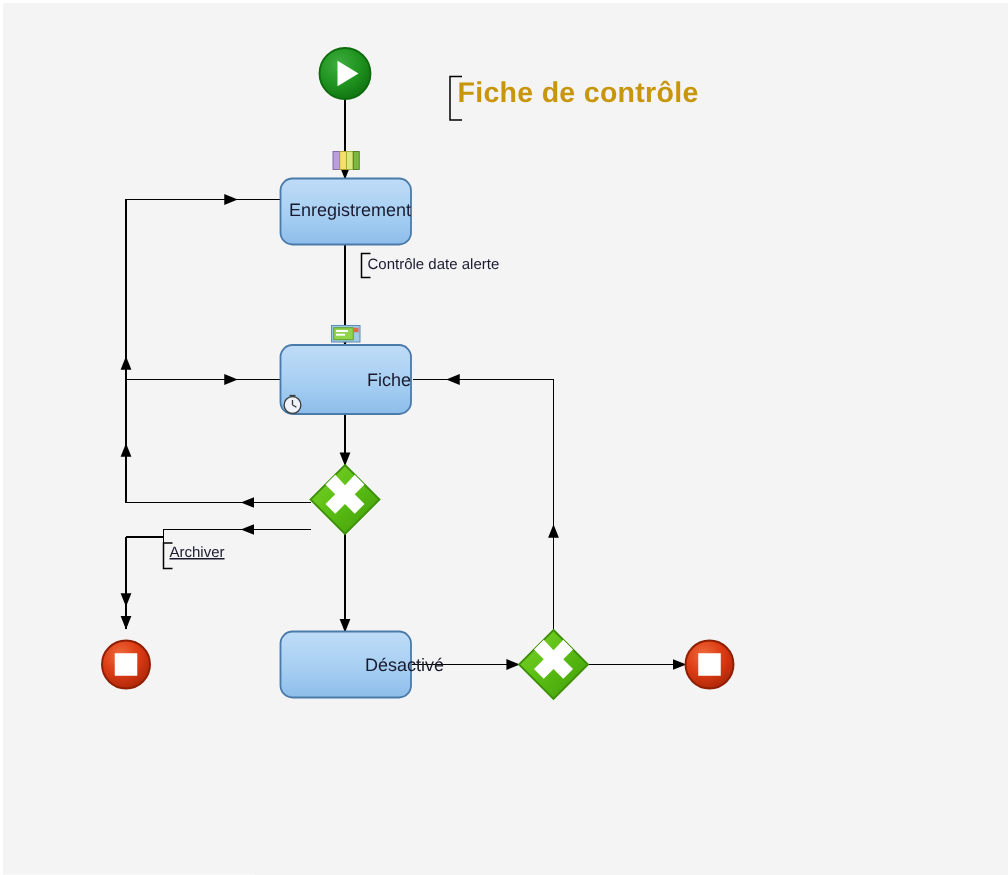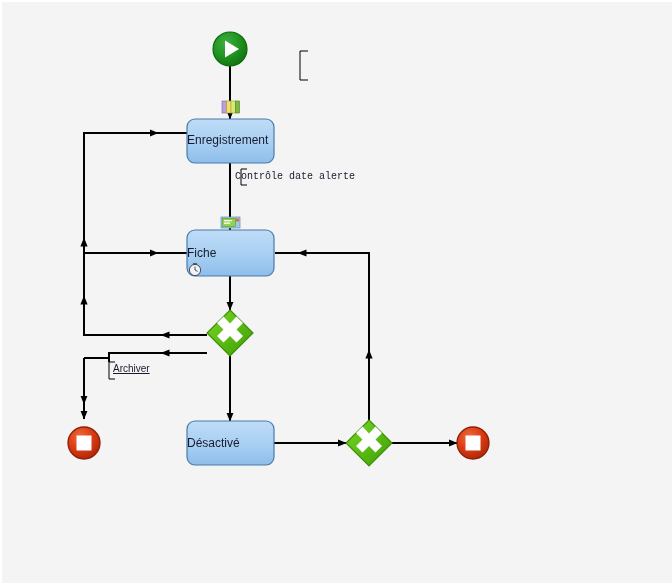--- a/index.html
+++ b/index.html
@@ -26,21 +26,21 @@
     left: 0;
     top: 0;
     width: 670px;
     height: 581px;
   }
   .node-label {
     position: absolute;
     font-family: "Liberation Sans", sans-serif;
     font-size: 12px;
     color: #1a1a2e;
-    text-align: left;
+    text-align: right;
     white-space: nowrap;
     pointer-events: none;
   }
   .edge-label {
     position: absolute;
     font-family: "Liberation Sans", sans-serif;
     font-size: 10px;
     color: #1a1a2e;
     white-space: nowrap;
   }
@@ -188,24 +188,25 @@
       <rect x="74.5" y="433.5" width="15" height="15" fill="#ffffff"></rect>
     </g>
 
     <g>
       <circle cx="471" cy="441" r="16" fill="url(#endGrad)" stroke="#8f1f04" stroke-width="1.3"></circle>
       <rect x="463.5" y="433.5" width="15" height="15" fill="#ffffff"></rect>
     </g>
 
   </svg>
 
+  <div id="title-text">Fiche de contrôle</div>
 
   <div class="node-label" style="left:185px; top:131px; width:87px;">Enregistrement</div>
 
   <div class="node-label" style="left:185px; top:244px; width:87px;">Fiche</div>
 
   <div class="node-label" style="left:185px; top:434px; width:109px;">Désactivé</div>
 
-  <div class="edge-label" style="left:233px; top:169px;font-family:Liberation Mono, monospace;">Contrôle date alerte</div>
+  <div class="edge-label" style="left:243px; top:169px;">Contrôle date alerte</div>
 
   <div class="edge-label" style="left:111px; top:361px;text-decoration:underline;">Archiver</div>
 
 </div>
 
 </body></html>

